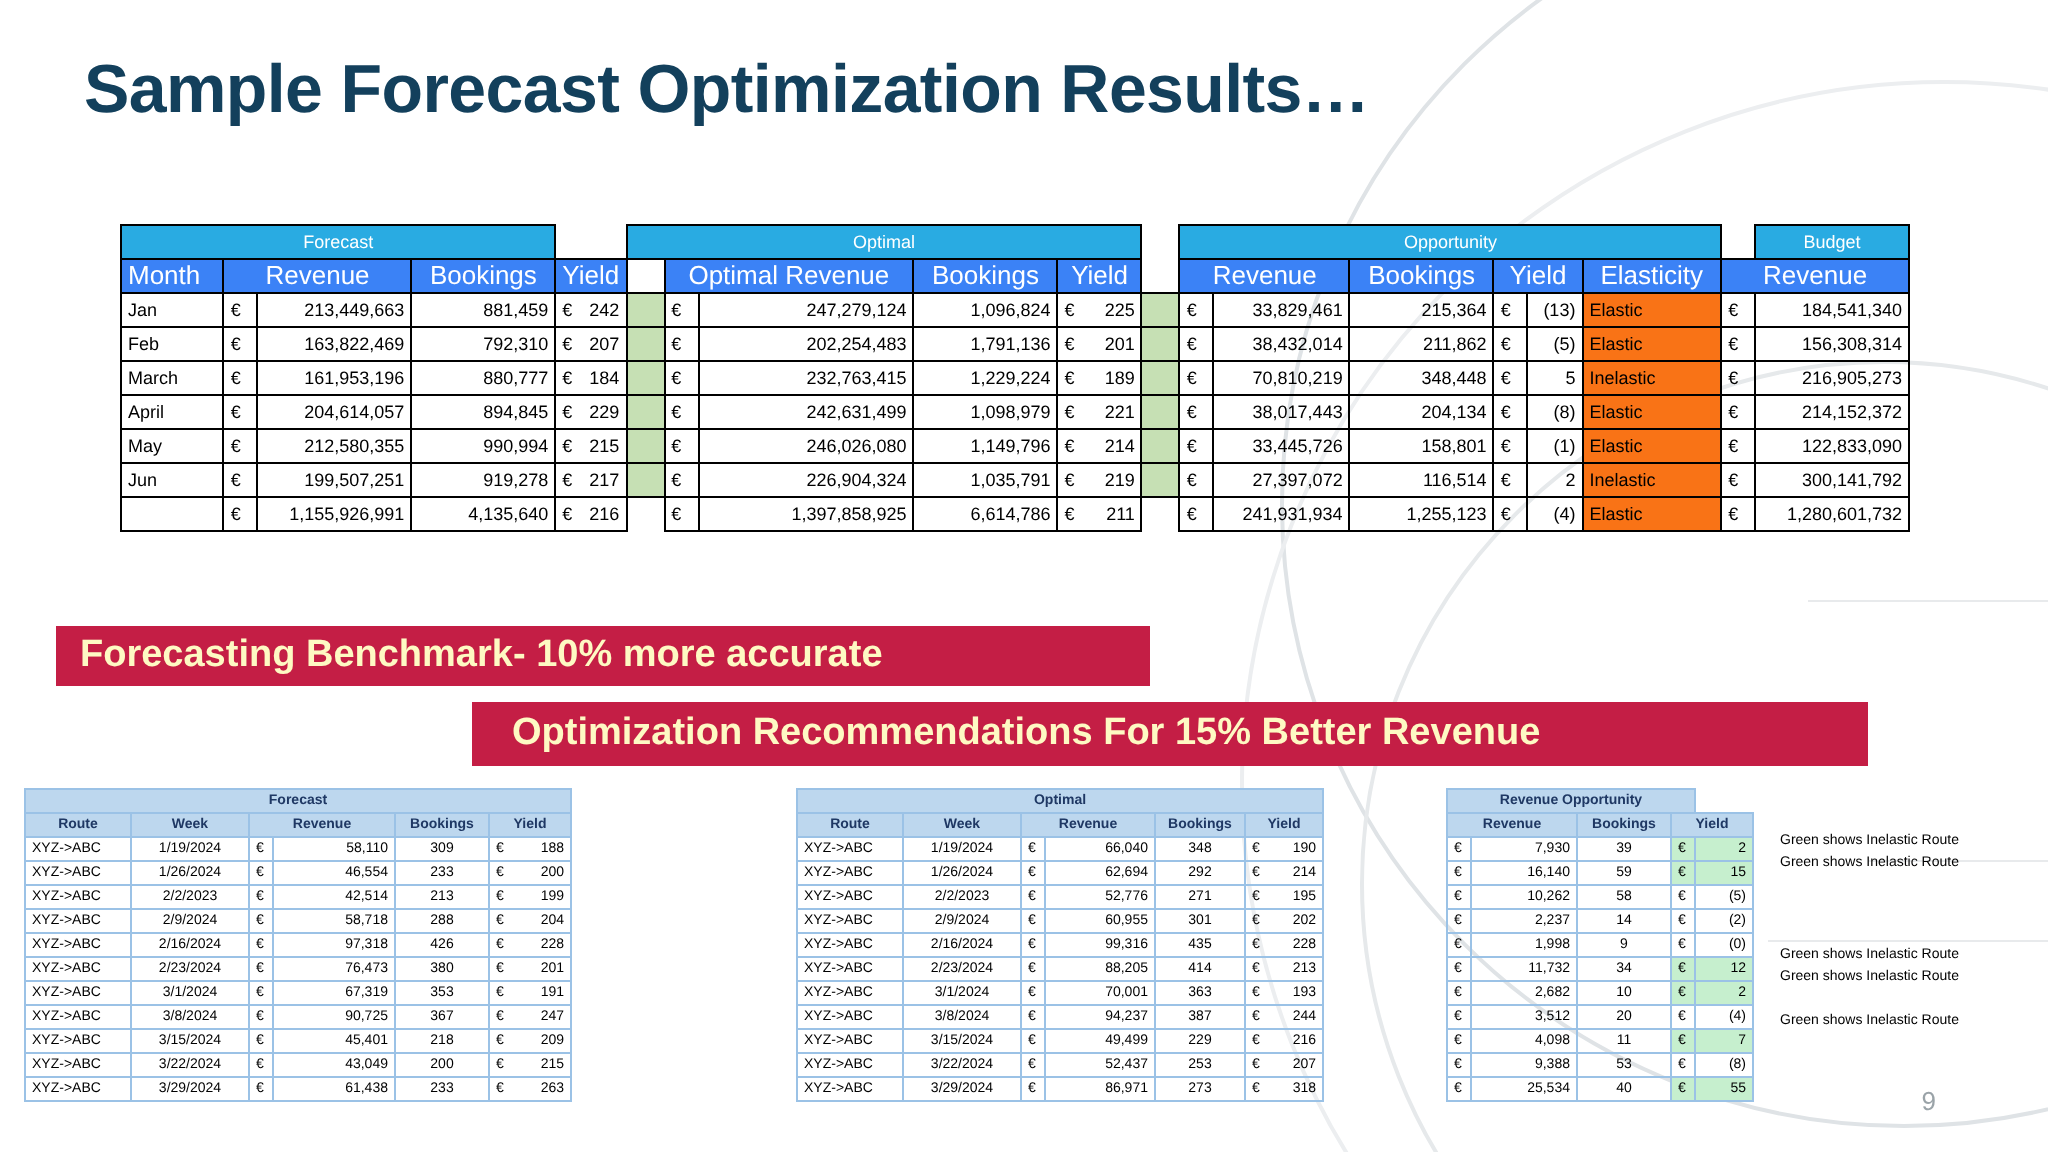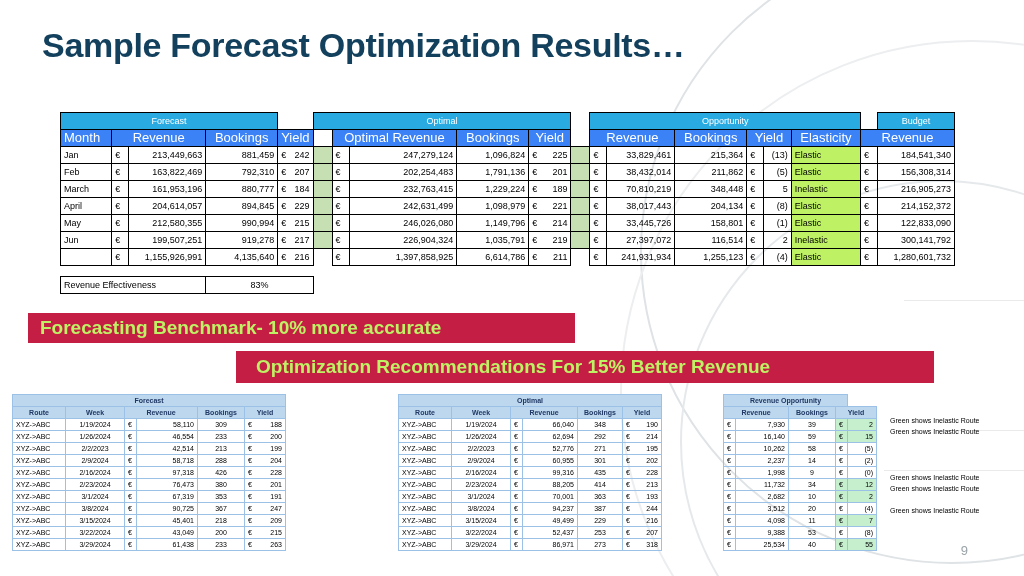--- a/index.html
+++ b/index.html
@@ -40,29 +40,29 @@
   }
   .grp{background:#29abe2;color:#ffffff;font-weight:bold;text-align:center;font-size:9px;}
   .grp.budget{background:#29abe2;}
   .sub{background:#3b82f6;color:#ffffff;font-weight:bold;text-align:center;font-size:13px;}
   .sub.left{text-align:left;}
   .spacer{border:none !important;background:#ffffff;width:10px;}
   .greenband{background:#c6e0b4;border:1px solid #000;width:12px;}
   .num{text-align:right;}
   .cur{text-align:left;width:10px;padding-right:0;}
   .lbl{text-align:left;}
-  .elastic{background:#bef264;text-align:left;}
+  .elastic{background:#f97316;text-align:left;}
   .tot td{border-top:1px solid #000;}
   .blankrow td{border:none;height:8px;}
   .eff-label{font-weight:bold;font-size:9px;text-align:left;}
   .eff-val{font-weight:bold;font-size:9px;text-align:center;background:#ffffff;}
 
   
   .banner{
-    position:absolute;background:#c41e45;color:#bef264;
+    position:absolute;background:#c41e45;color:#fef9c3;
     font-weight:bold;display:flex;align-items:center;
   }
   #banner1{left:28px;top:313px;width:535px;height:30px;font-size:19px;padding-left:12px;}
   #banner2{left:236px;top:351px;width:678px;height:32px;font-size:19px;padding-left:20px;}
 
   
   .bt{position:absolute;border-collapse:collapse;font-size:7px;}
   .bt td,.bt th{border:1px solid #9bc2e6;padding:0 3px;height:11px;line-height:11px;white-space:nowrap;font-weight:normal;}
   .bt .hgrp{background:#bdd7ee;color:#1f3864;font-weight:bold;text-align:center;font-size:7px;}
   .bt .hsub{background:#bdd7ee;color:#1f3864;font-weight:bold;text-align:center;font-size:7px;}
@@ -279,25 +279,20 @@
         <td></td>
         <td></td>
         <td></td>
         <td></td>
         <td></td>
         <td></td>
         <td></td>
         <td></td>
         <td></td>
       </tr>
-      <tr>
-        <td class="eff-label" colspan="3">Revenue Effectiveness</td>
-        <td class="eff-val" colspan="2">83%</td>
-        <td colspan="14" style="border: none;"></td>
-      </tr>
     </tbody>
 </table>
 
 <div class="banner" id="banner1">Forecasting Benchmark- 10% more accurate</div>
 <div class="banner" id="banner2">Optimization Recommendations For 15% Better Revenue</div>
 
 <table class="bt" id="tbl-f">
   <thead>
     <tr>
       <th class="hgrp" colspan="6">Forecast</th>

